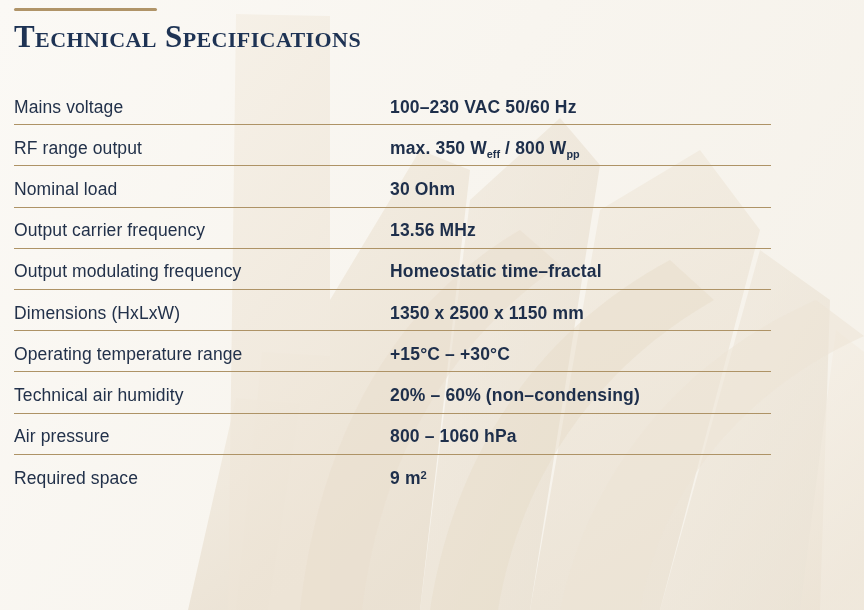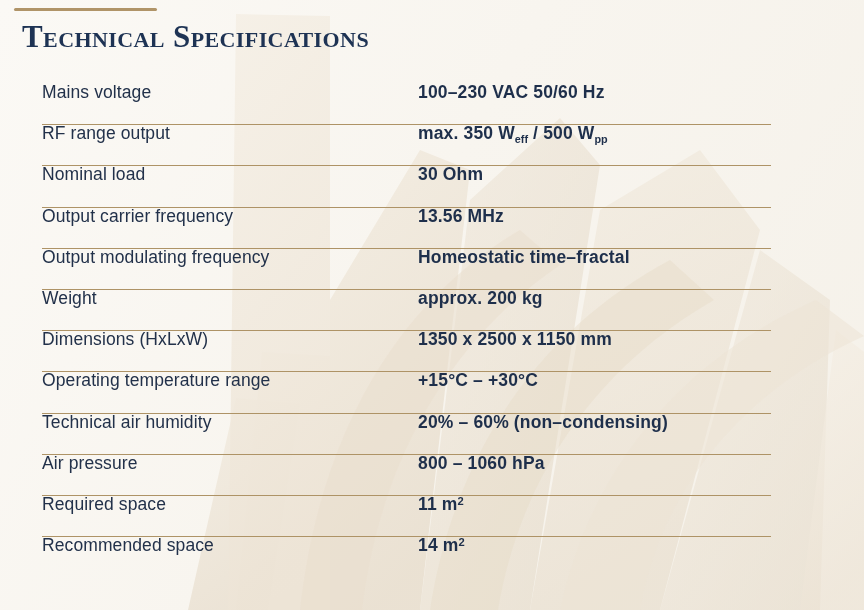--- a/index.html
+++ b/index.html
@@ -45,45 +45,45 @@
     top: 8px;
     width: 800px;
   }
   .accent-rule {
     width: 143px;
     height: 3px;
     background: #B09468;
     border-radius: 2px;
   }
   .page-title {
-    margin: 10px 0 0 8px;
+    margin: 10px 0 0 0;
     font-family: "Liberation Serif", "DejaVu Serif", serif;
     font-size: 31px;
     line-height: 1.05;
     font-weight: 700;
     font-variant: small-caps;
     letter-spacing: 0.4px;
     color: #1E3354;
     white-space: nowrap;
   }
 
   
   .spec-table {
     position: absolute;
     left: 14px;
     top: 84px;
     width: 757px;
   }
   .spec-row {
     position: relative;
     display: flex;
+    align-items: flex-end;
     height: 41.2px;
     border-bottom: 1px solid #AE9366;
     box-sizing: border-box;
-    margin-left: 28px;
   }
   .spec-row:last-child {
     border-bottom: none;
   }
   .spec-label {
     width: 376px;
     flex: 0 0 376px;
     font-size: 17.5px;
     font-weight: 400;
     color: #22314A;
@@ -173,57 +173,49 @@
     <h1 class="page-title">Technical Specifications</h1>
   </div>
 
   <div class="spec-table">
     <div class="spec-row">
       <div class="spec-label">Mains voltage</div>
       <div class="spec-value">100–230 VAC 50/60 Hz</div>
     </div>
     <div class="spec-row">
       <div class="spec-label">RF range output</div>
-      <div class="spec-value"><span>max. 350 W</span><sub>eff</sub><span> / 500 W</span><sub>pp</sub></div>
+      <div class="spec-value"><span>max. 350 W</span><sub>eff</sub><span> / 800 W</span><sub>pp</sub></div>
     </div>
     <div class="spec-row">
       <div class="spec-label">Nominal load</div>
       <div class="spec-value">30 Ohm</div>
     </div>
     <div class="spec-row">
       <div class="spec-label">Output carrier frequency</div>
       <div class="spec-value">13.56 MHz</div>
     </div>
     <div class="spec-row">
       <div class="spec-label">Output modulating frequency</div>
       <div class="spec-value">Homeostatic time–fractal</div>
     </div>
     <div class="spec-row">
-      <div class="spec-label">Weight</div>
-      <div class="spec-value">approx. 200 kg</div>
-    </div>
-    <div class="spec-row">
       <div class="spec-label">Dimensions (HxLxW)</div>
       <div class="spec-value">1350 x 2500 x 1150 mm</div>
     </div>
     <div class="spec-row">
       <div class="spec-label">Operating temperature range</div>
       <div class="spec-value">+15°C – +30°C</div>
     </div>
     <div class="spec-row">
       <div class="spec-label">Technical air humidity</div>
       <div class="spec-value">20% – 60% (non–condensing)</div>
     </div>
     <div class="spec-row">
       <div class="spec-label">Air pressure</div>
       <div class="spec-value">800 – 1060 hPa</div>
     </div>
     <div class="spec-row">
       <div class="spec-label">Required space</div>
-      <div class="spec-value"><span>11 m</span><sup>2</sup></div>
-    </div>
-    <div class="spec-row">
-      <div class="spec-label">Recommended space</div>
-      <div class="spec-value"><span>14 m</span><sup>2</sup></div>
+      <div class="spec-value"><span>9 m</span><sup>2</sup></div>
     </div>
   </div>
 
 </div>
 
 </body></html>

